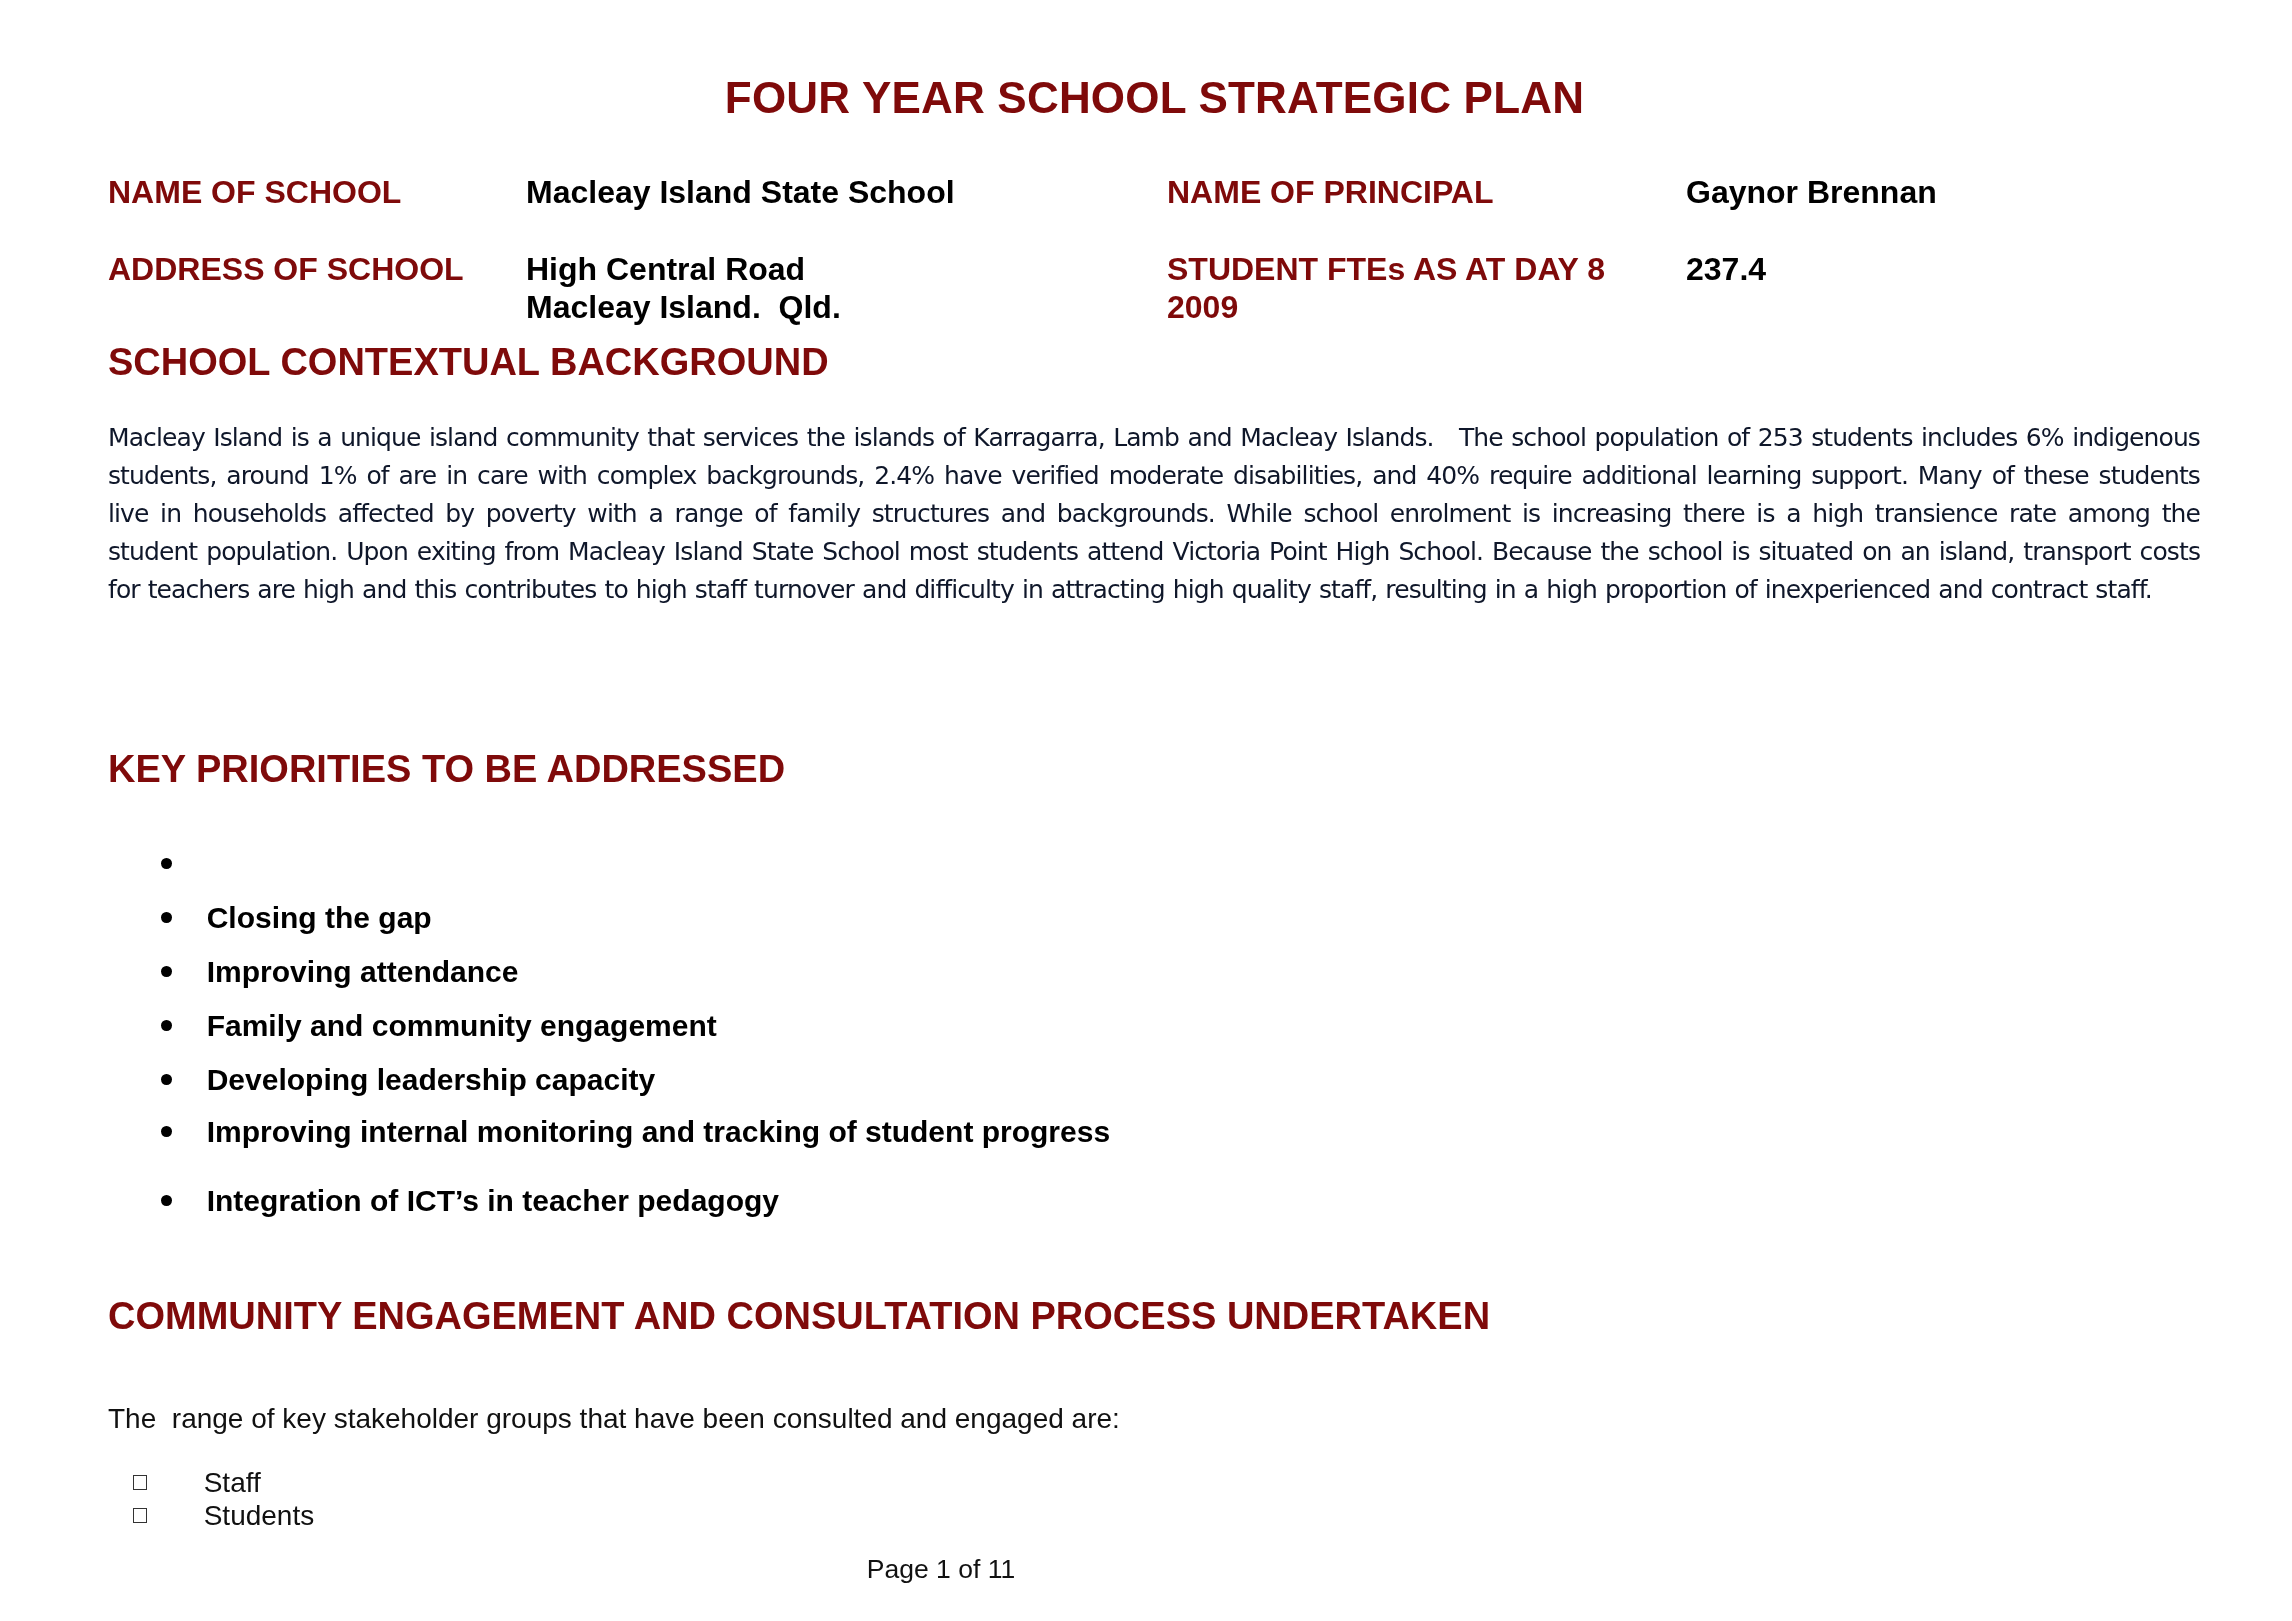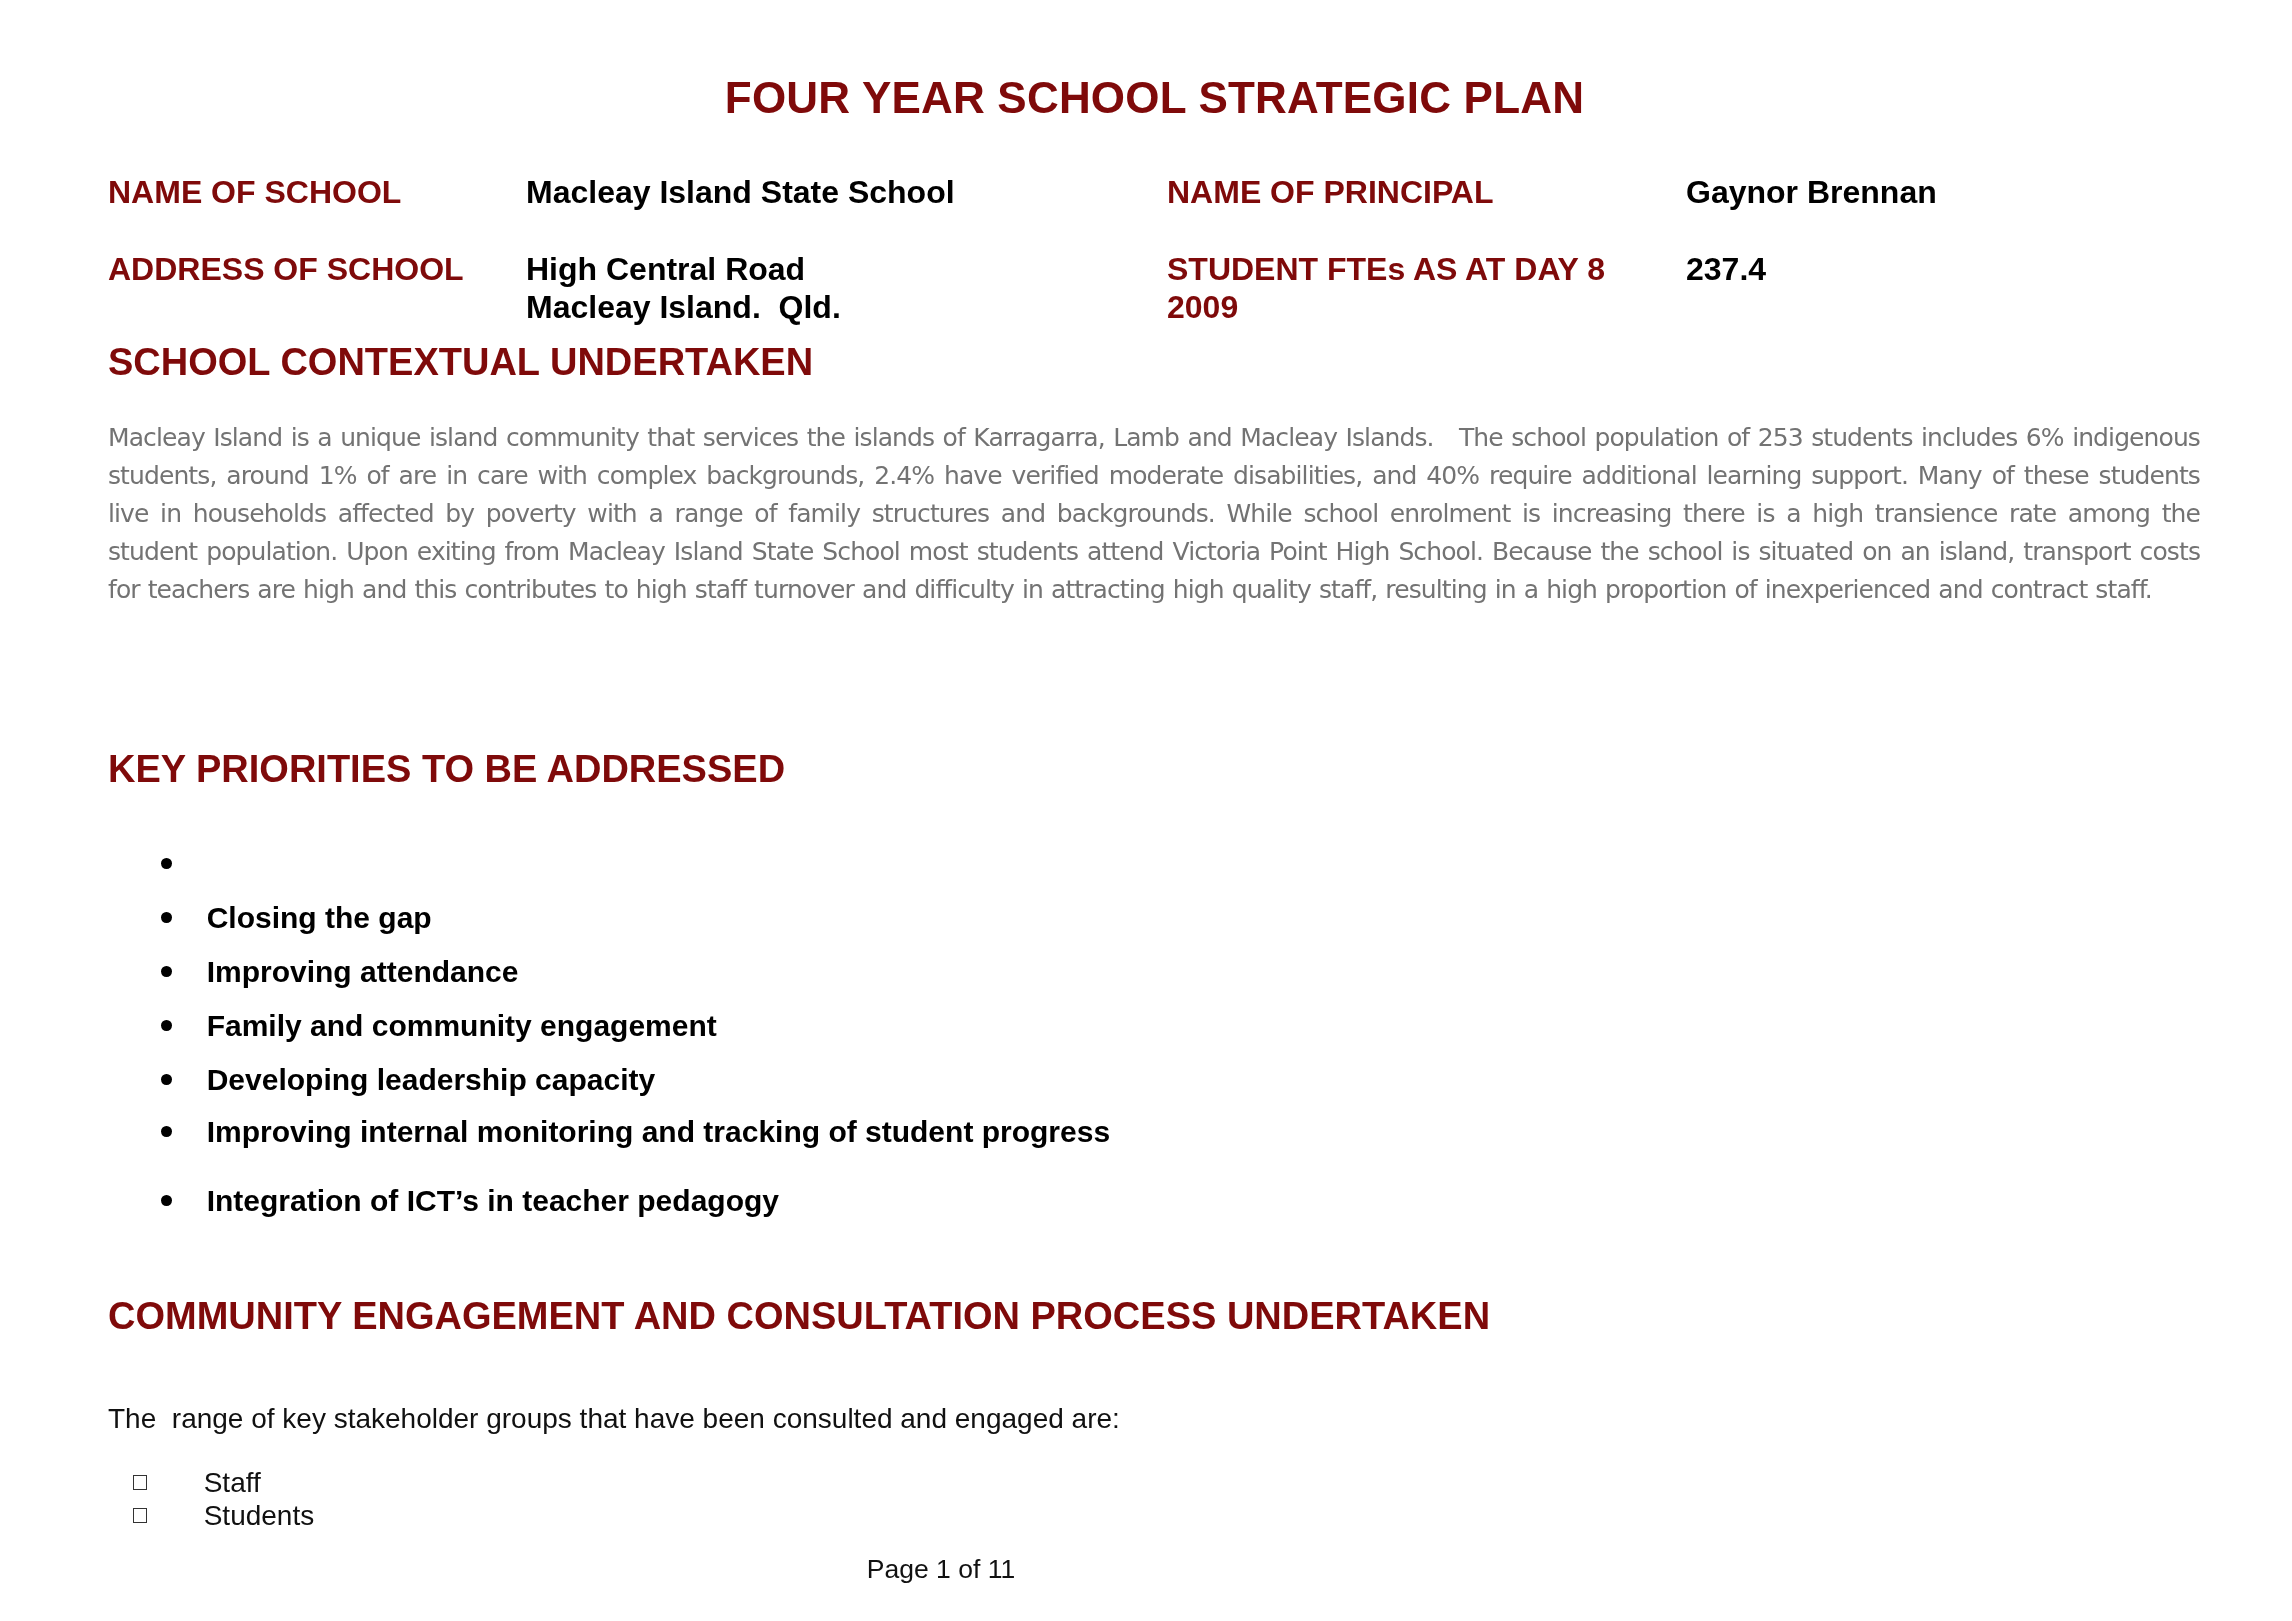--- a/index.html
+++ b/index.html
@@ -41,21 +41,21 @@
     }
     .paragraph {
       position: absolute;
       left: 108px;
       top: 419px;
       width: 2092px;
       font-family: "DejaVu Sans", sans-serif;
       font-size: 25px;
       line-height: 38px;
       text-align: justify;
-      color: #737373;
+      color: #0f172a;
       letter-spacing: -0.9px;
       word-spacing: 1px;
     }
     .priorities {
       position: absolute;
       left: 0; top: 0;
       margin: 0; padding: 0;
       list-style: none;
     }
     .priority {
@@ -123,21 +123,21 @@
 
   <div class="abs hdr-label maroon" style="left:108px; top:250px;">ADDRESS OF SCHOOL</div>
   <div class="abs hdr-value" style="left:526px; top:250px;">High Central Road</div>
   <div class="abs hdr-value" style="left:526px; top:288px; white-space:pre;">Macleay Island.  Qld.</div>
 
   <div class="abs hdr-label maroon" style="left:1167px; top:250px;">STUDENT FTEs AS AT DAY 8</div>
   <div class="abs hdr-label maroon" style="left:1167px; top:288px;">2009</div>
   <div class="abs hdr-value" style="left:1686px; top:250px;">237.4</div>
 </div>
 
-<div class="abs section-heading maroon" style="top:341px;">SCHOOL CONTEXTUAL UNDERTAKEN</div>
+<div class="abs section-heading maroon" style="top:341px;">SCHOOL CONTEXTUAL BACKGROUND</div>
 <div class="paragraph" style="white-space:pre-wrap;">Macleay Island is a unique island community that services the islands of Karragarra, Lamb and Macleay Islands.   The school population of 253 students includes 6% indigenous students, around 1% of are in care with complex backgrounds, 2.4% have verified moderate disabilities, and 40% require additional learning support. Many of these students live in households affected by poverty with a range of family structures and backgrounds. While school enrolment is increasing there is a high transience rate among the student population. Upon exiting from Macleay Island State School most students attend Victoria Point High School. Because the school is situated on an island, transport costs for teachers are high and this contributes to high staff turnover and difficulty in attracting high quality staff, resulting in a high proportion of inexperienced and contract staff.</div>
 
 <div class="abs section-heading maroon" style="top:748px;">KEY PRIORITIES TO BE ADDRESSED</div>
 <ul class="priorities">
   <li class="priority" style="top:846px;"><span class="bullet"></span></li>
   <li class="priority" style="top:900px;"><span class="bullet"></span><span>Closing the gap</span></li>
   <li class="priority" style="top:954px;"><span class="bullet"></span><span>Improving attendance</span></li>
   <li class="priority" style="top:1008px;"><span class="bullet"></span><span>Family and community engagement</span></li>
   <li class="priority" style="top:1062px;"><span class="bullet"></span><span>Developing leadership capacity</span></li>
   <li class="priority" style="top:1114px;"><span class="bullet"></span><span>Improving internal monitoring and tracking of student progress</span></li>

